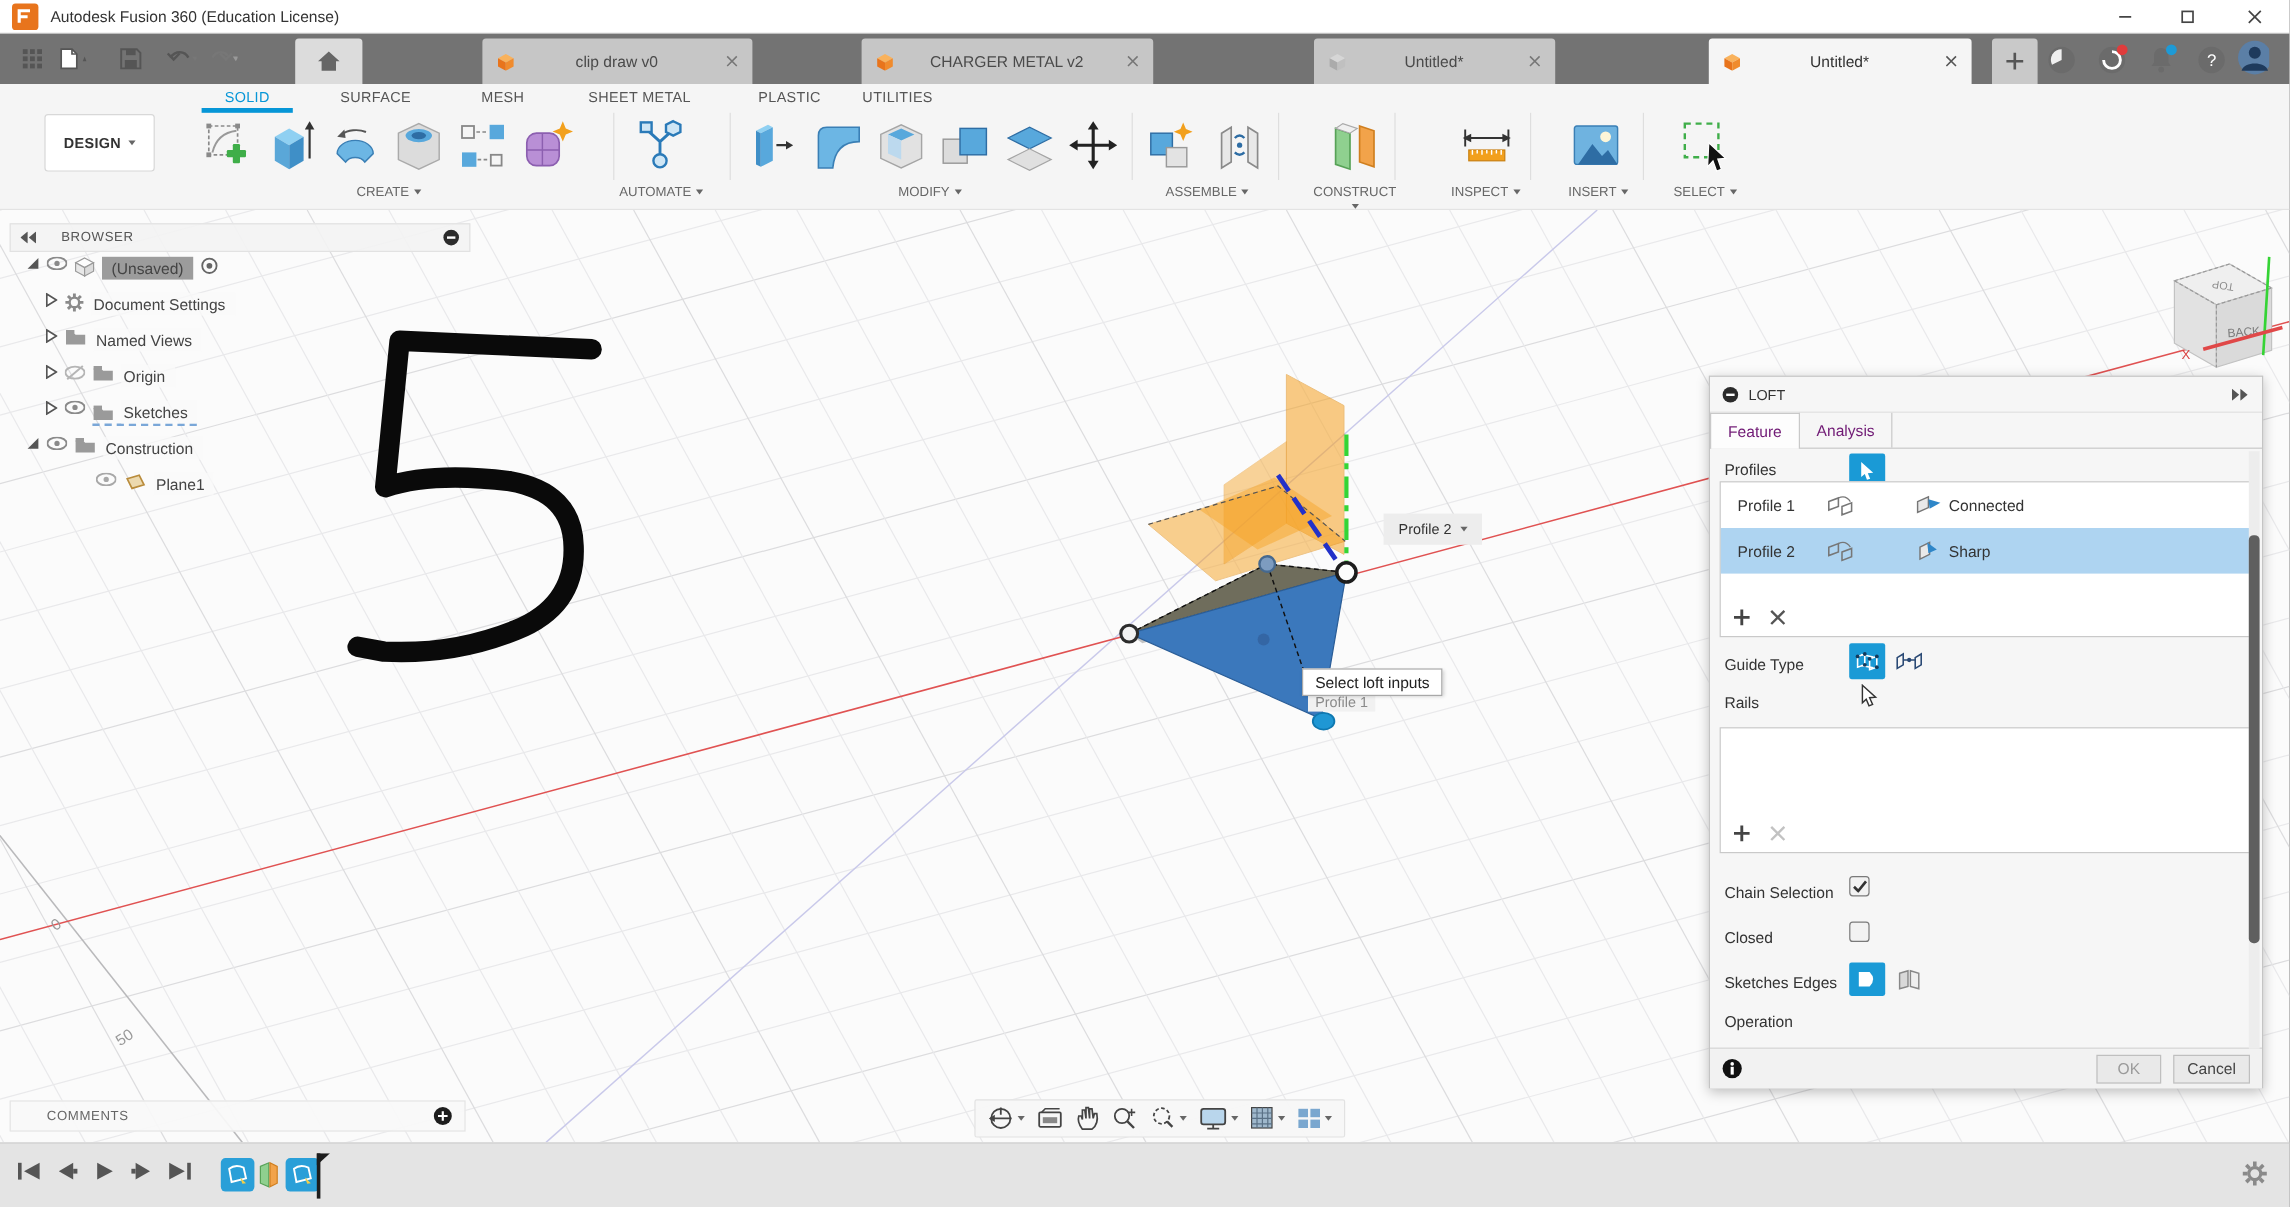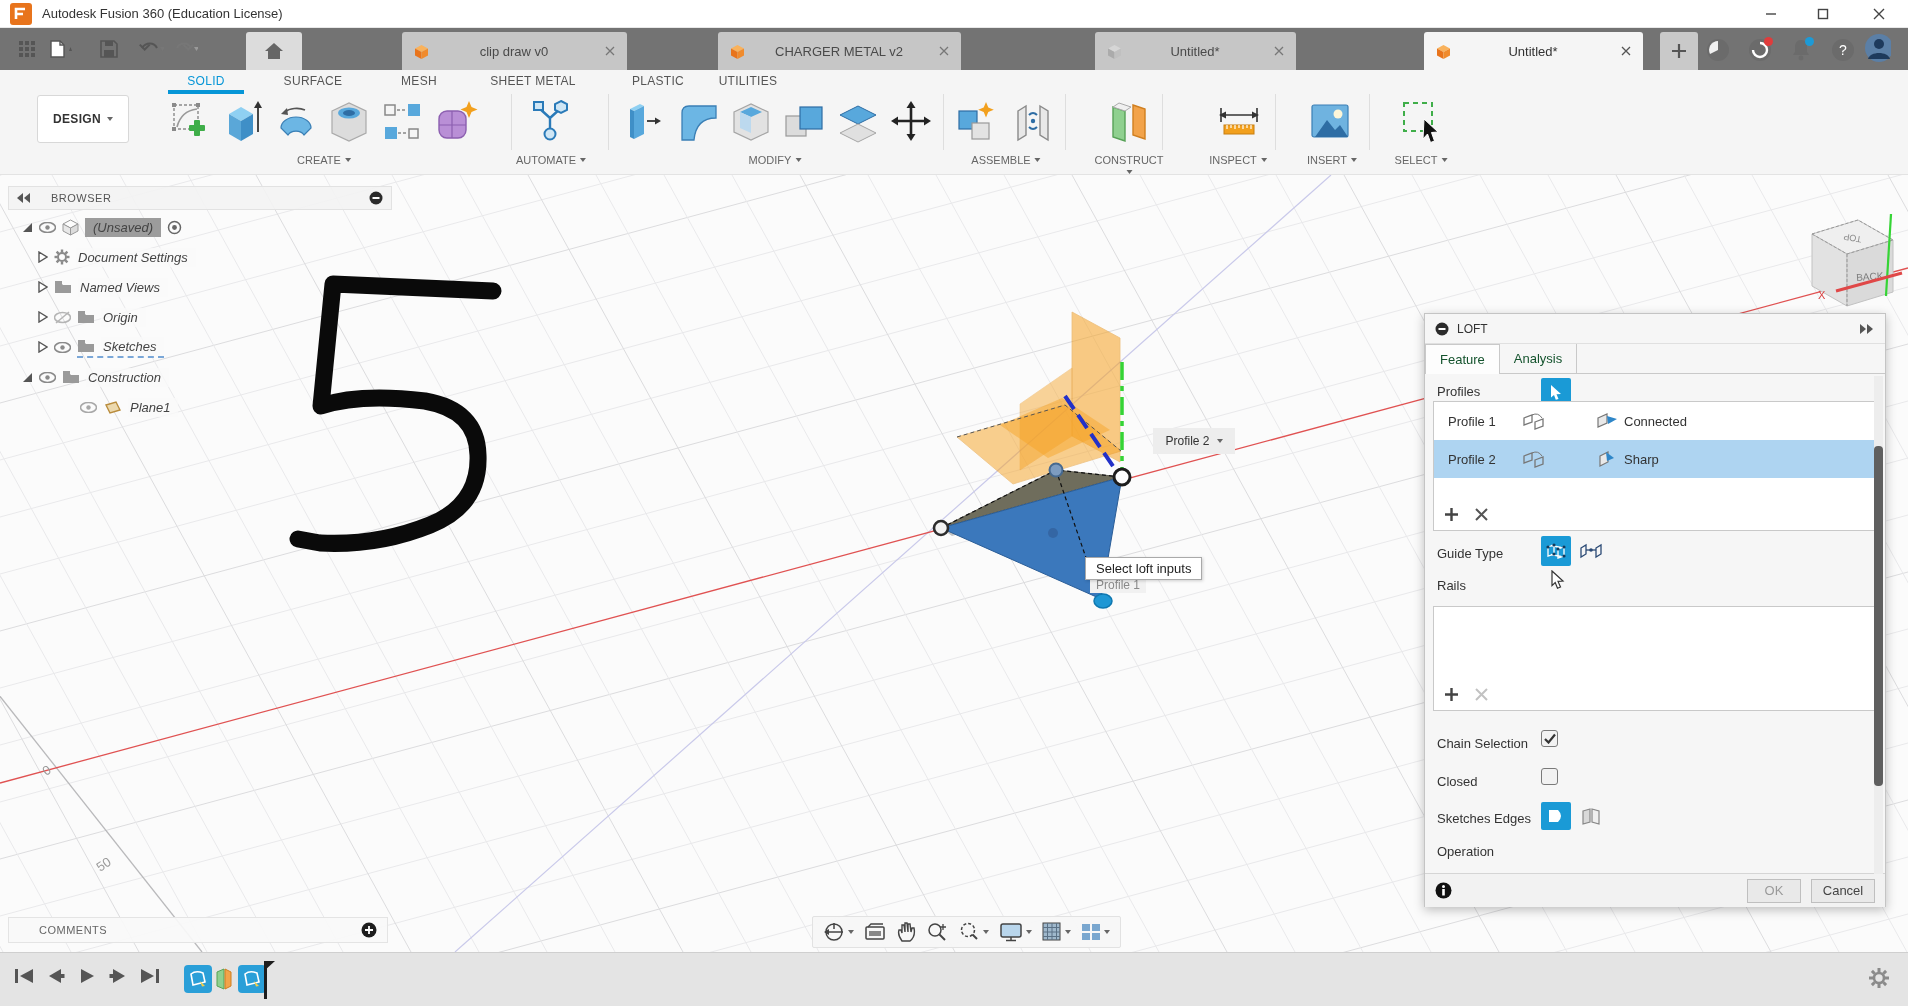--- a/index.html
+++ b/index.html
@@ -39,42 +39,42 @@
   .rlabel{position:absolute;top:84px;transform:translateX(-50%);font-size:11px;color:#666;display:flex;align-items:center;gap:4px;white-space:nowrap;}
   .caret{width:0;height:0;border-left:3.5px solid transparent;border-right:3.5px solid transparent;border-top:4.5px solid #666;}
 
   
   #canvas-svg{position:absolute;left:0;top:175px;}
 
   
   #browser{position:absolute;left:8px;top:186px;width:384px;z-index:20;}
   #browser-header{height:24px;background:rgba(243,243,243,.9);border:1px solid #e2e2e2;display:flex;align-items:center;padding:0 8px;gap:20px;}
   #browser-title{font-size:11px;color:#555;letter-spacing:.5px;flex:1;}
-  .trow{display:flex;align-items:center;height:26px;margin-top:4px;gap:6px;font-style:italic;}
+  .trow{display:flex;align-items:flex-start;height:26px;margin-top:4px;gap:6px;}
   .trow .lbl{font-size:13px;color:#444;background:rgba(250,250,250,.75);padding:2px 8px 2px 2px;}
   .hl-root{background:#9c9c9c !important;color:#fff;padding:2px 8px !important;}
   .hatch{border-bottom:2px dashed #7aa7d8;}
 
   
   #profile2-chip{position:absolute;left:1153px;top:428px;width:82px;height:26px;background:#ededed;display:flex;align-items:center;justify-content:center;gap:7px;font-size:12px;color:#333;z-index:24;}
   #profile1-marker{position:absolute;left:1090px;top:577px;background:#f1f1f1;padding:1px 6px;font-size:12px;color:#8a8a8a;z-index:22;}
   #loft-tooltip{position:absolute;left:1085px;top:557px;background:#fff;border:1px solid #a9a9a9;padding:3px 10px;font-size:13px;color:#222;z-index:25;box-shadow:1px 1px 3px rgba(0,0,0,.18);white-space:nowrap;}
 
   #comments-bar{position:absolute;left:8px;top:917px;width:380px;height:26px;background:rgba(248,248,248,.92);border:1px solid #e4e4e4;display:flex;align-items:center;padding:0 10px 0 30px;z-index:20;}
   #comments-label{font-size:11px;color:#666;letter-spacing:.5px;flex:1;}
 
   #navbar{position:absolute;left:812px;top:916px;height:32px;background:rgba(247,247,247,.95);border:1px solid #e2e2e2;border-radius:2px;display:flex;align-items:center;padding:0 10px;gap:10px;z-index:20;}
   .nav-item{display:flex;align-items:center;gap:3px;}
 
   
   #loft-dialog{position:absolute;left:1424px;top:313px;width:462px;height:594px;background:#f6f6f6;border:1px solid #c4c4c4;box-shadow:0 3px 10px rgba(0,0,0,.25);z-index:30;font-size:13px;color:#333;}
   #loft-header{height:30px;display:flex;align-items:center;padding:0 10px;gap:8px;border-bottom:1px solid #e0e0e0;}
   #loft-title{flex:1;font-size:12px;color:#333;}
   #loft-tabs{height:30px;display:flex;border-bottom:1px solid #c9c9c9;}
-  .ltab{padding:0 14px;display:flex;align-items:center;font-size:13px;color:#14532d;}
+  .ltab{padding:0 14px;display:flex;align-items:center;font-size:13px;color:#701a75;}
   .ltab.active{background:#fdfdfd;border:1px solid #c9c9c9;border-bottom:none;margin-bottom:-1px;}
   .ltab.inactive{border-right:1px solid #c9c9c9;}
   .dlg-label{position:absolute;left:12px;font-size:13px;color:#333;white-space:nowrap;}
   .blue-btn{position:absolute;background:#1a9ad6;border-radius:2px;display:flex;align-items:center;justify-content:center;}
   .ghost-btn{position:absolute;display:flex;align-items:center;justify-content:center;}
   #profiles-table{position:absolute;left:8px;top:87px;width:446px;height:130px;background:#fff;border:1px solid #c9c9c9;}
   .prow{position:relative;height:38px;display:flex;align-items:center;}
   .prow.sel{background:#aed4f1;}
   .prow .pname{position:absolute;left:14px;}
   .prow .pic1{position:absolute;left:88px;}

